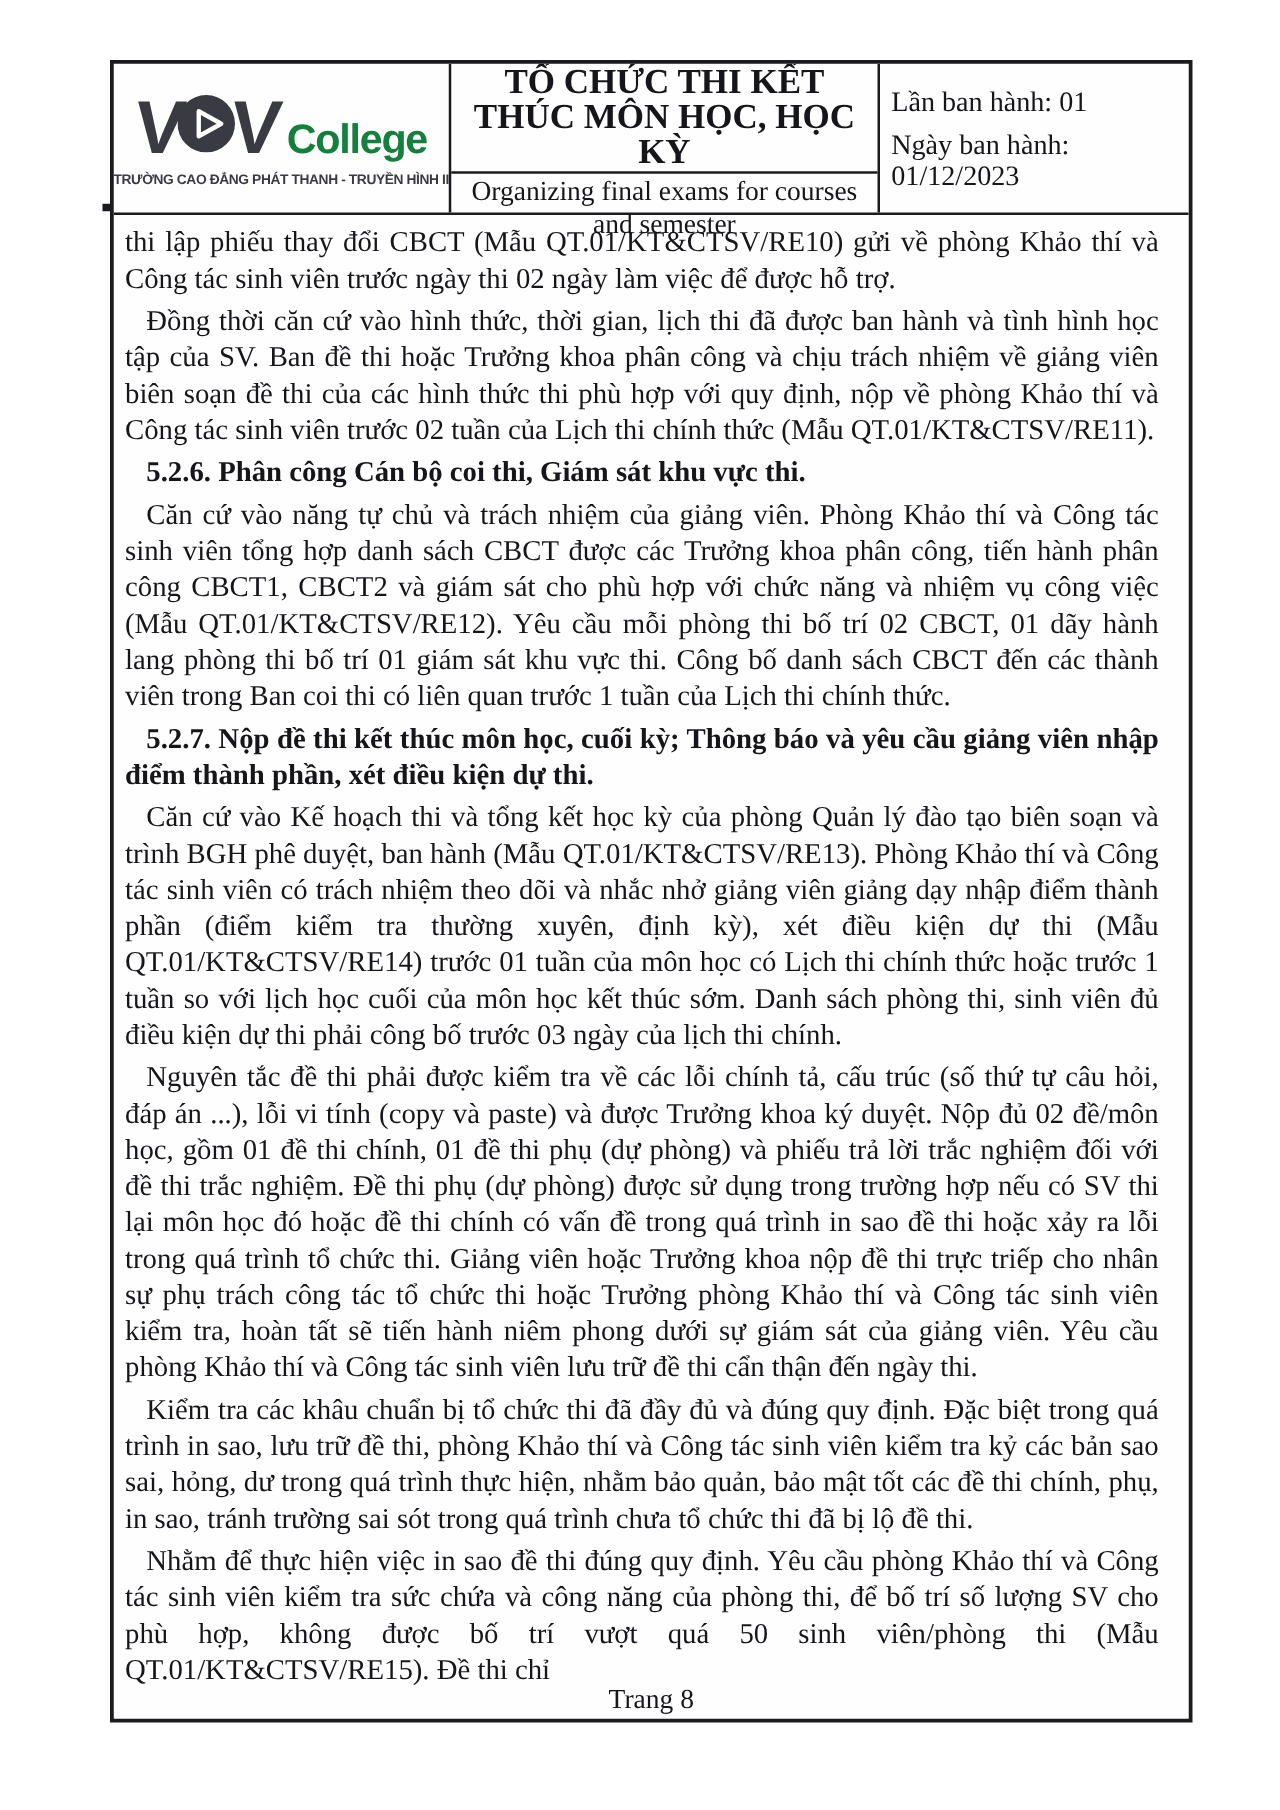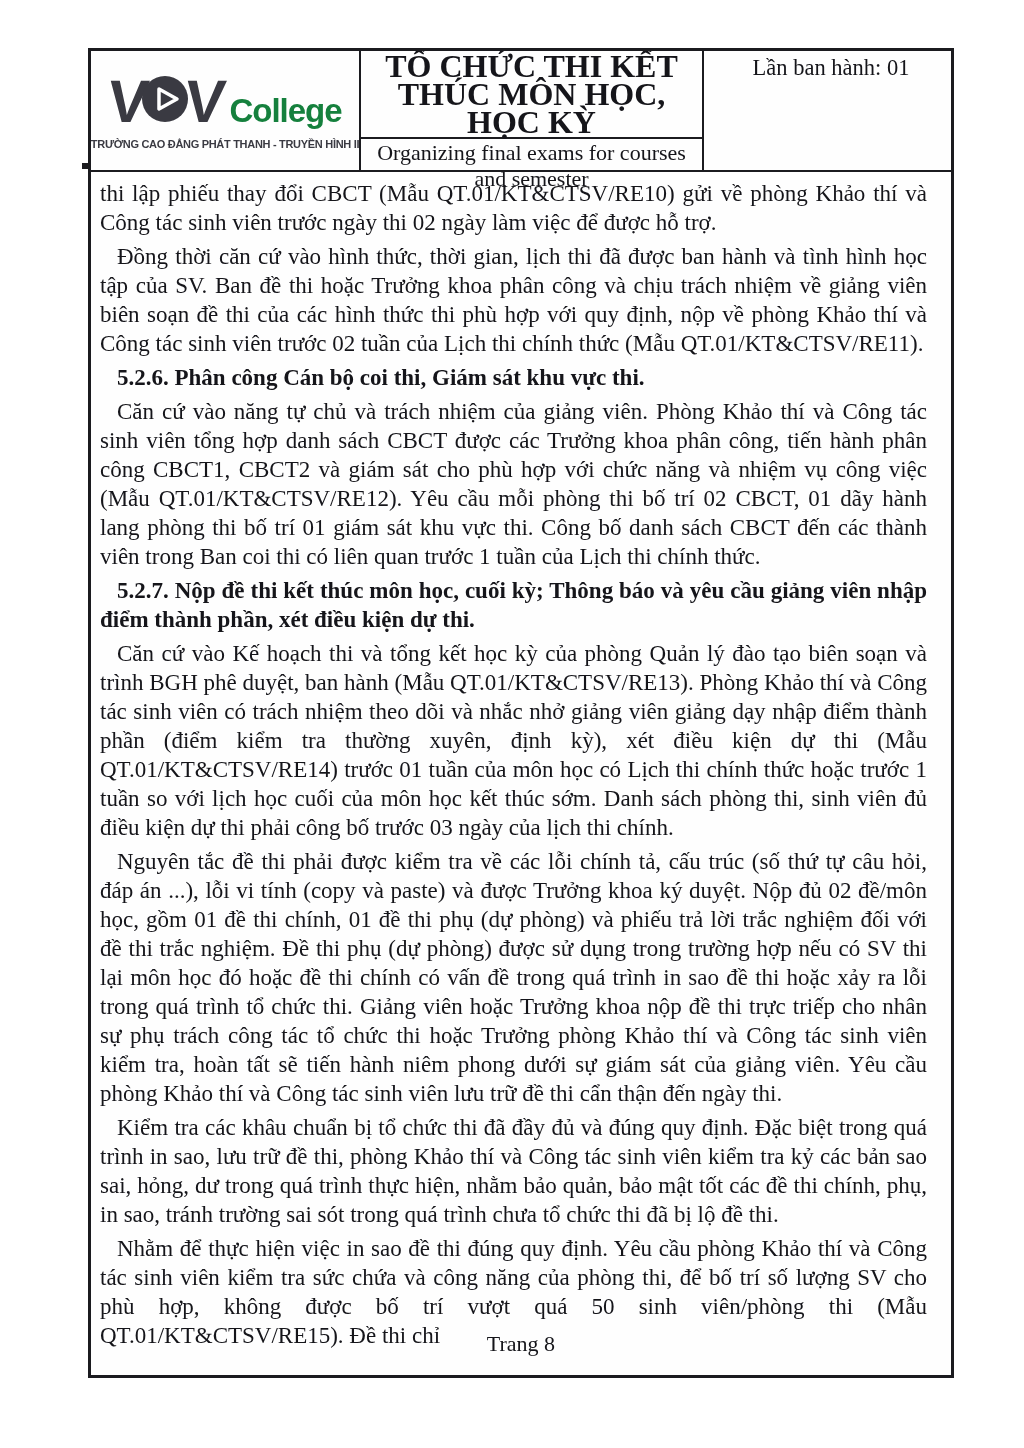--- a/index.html
+++ b/index.html
@@ -59,52 +59,52 @@
   .title-cell{
     width:343px;flex:0 0 343px;
     border-right:2px solid #1b1b1f;
     display:flex;flex-direction:column;
     text-align:center;
     box-sizing:border-box;
   }
   .title-vi{
     flex:0 0 60px;
     border-bottom:2px solid #1b1b1f;
-    font-weight:bold;font-size:32px;line-height:28px;
+    font-weight:bold;font-size:28px;line-height:28px;
     display:flex;align-items:center;justify-content:center;
     padding:1px 6px;box-sizing:border-box;
   }
   .title-en{
     flex:1;
     font-size:22px;line-height:26px;
     display:flex;align-items:center;justify-content:center;
     padding:1px 6px;box-sizing:border-box;
   }
   .meta-cell{
     flex:1;
-    display:flex;flex-direction:row;justify-content:center;
+    display:flex;flex-direction:column;justify-content:center;
     gap:9px;
     padding:4px 2px 4px 9px;
     font-size:22.5px;line-height:25px;
     box-sizing:border-box;
   }
   
   .doc-body{
     padding:7px 24px 0 9px;
     text-align:justify;
     font-size:23px;
     line-height:29px;
   }
   .doc-body p{margin:0 0 5px 0;}
   .doc-body p.para{text-indent:17px;}
   .doc-body p.para.no-indent{text-indent:0;}
   .doc-body p.heading{font-weight:bold;text-indent:17px;margin:3px 0 5px 0;}
   
   .page-footer{
-    position:absolute;bottom:18px;left:0;right:0;
+    position:absolute;bottom:3px;left:0;right:0;
     text-align:center;
     font-size:22px;
   }
   
   .scan-artifact{
     position:absolute;left:82px;top:163px;width:8px;height:6px;background:#1b1b1f;
   }
 </style>
 </head>
 <body>
@@ -128,20 +128,21 @@
       <div class="logo-subtitle">TRƯỜNG CAO ĐẲNG PHÁT THANH - TRUYỀN HÌNH II</div>
     </div>
 
     <div class="title-cell">
       <div class="title-vi">TỔ CHỨC THI KẾT THÚC MÔN HỌC, HỌC KỲ</div>
       <div class="title-en">Organizing final exams for courses and semester</div>
     </div>
 
     <div class="meta-cell">
       <div>Lần ban hành: 01</div>
+      <div>Ngày ban hành: 01/12/2023</div>
     </div>
 
   </div>
 
   <div class="doc-body">
       <p class="para no-indent">thi lập phiếu thay đổi CBCT (Mẫu QT.01/KT&amp;CTSV/RE10) gửi về phòng Khảo thí và Công tác sinh viên trước ngày thi 02 ngày làm việc để được hỗ trợ.</p>
       <p class="para">Đồng thời căn cứ vào hình thức, thời gian, lịch thi đã được ban hành và tình hình học tập của SV. Ban đề thi hoặc Trưởng khoa phân công và chịu trách nhiệm về giảng viên biên soạn đề thi của các hình thức thi phù hợp với quy định, nộp về phòng Khảo thí và Công tác sinh viên trước 02 tuần của Lịch thi chính thức (Mẫu QT.01/KT&amp;CTSV/RE11).</p>
       <p class="heading">5.2.6. Phân công Cán bộ coi thi, Giám sát khu vực thi.</p>
       <p class="para">Căn cứ vào năng tự chủ và trách nhiệm của giảng viên. Phòng Khảo thí và Công tác sinh viên tổng hợp danh sách CBCT được các Trưởng khoa phân công, tiến hành phân công CBCT1, CBCT2 và giám sát cho phù hợp với chức năng và nhiệm vụ công việc (Mẫu QT.01/KT&amp;CTSV/RE12). Yêu cầu mỗi phòng thi bố trí 02 CBCT, 01 dãy hành lang phòng thi bố trí 01 giám sát khu vực thi. Công bố danh sách CBCT đến các thành viên trong Ban coi thi có liên quan trước 1 tuần của Lịch thi chính thức.</p>
       <p class="heading">5.2.7. Nộp đề thi kết thúc môn học, cuối kỳ; Thông báo và yêu cầu giảng viên nhập điểm thành phần, xét điều kiện dự thi.</p>

